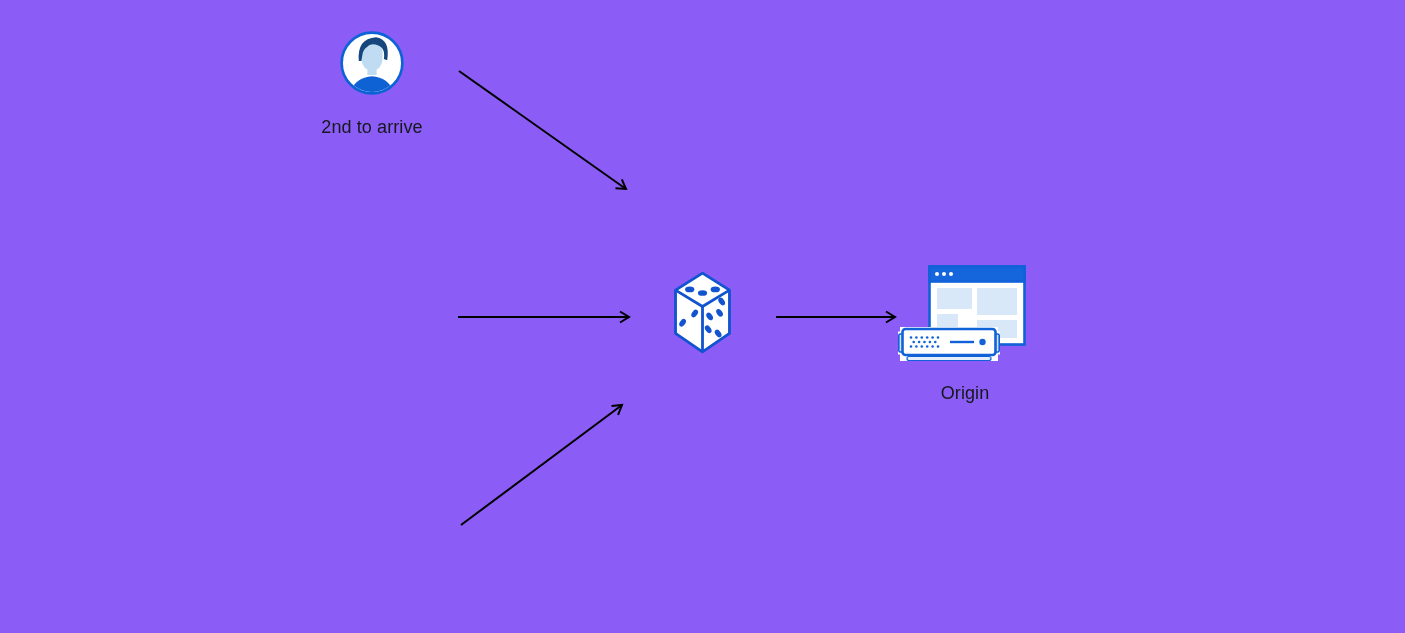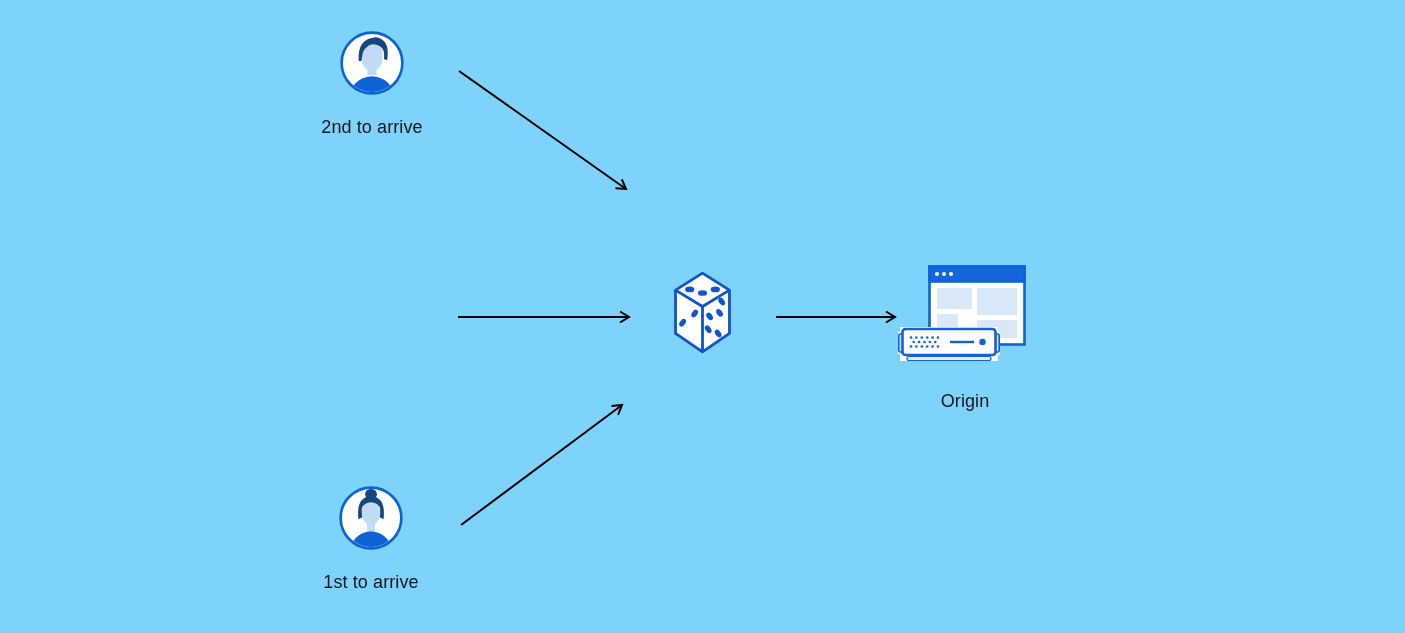--- a/index.html
+++ b/index.html
@@ -4,35 +4,35 @@
 <style>
   html, body {
     margin: 0;
     padding: 0;
     background: #ffffff;
   }
   .canvas {
     position: relative;
     width: 1405px;
     height: 633px;
-    background: #7dd3fc;
+    background: #8b5cf6;
     overflow: hidden;
     font-family: "Liberation Sans", sans-serif;
   }
   .arrows-layer {
     position: absolute;
     left: 0; top: 0;
     width: 1405px; height: 633px;
   }
   .node {
     position: absolute;
     text-align: center;
   }
   .node-label {
-    margin-top: 12px;
+    margin-top: 4px;
     font-size: 18px;
     line-height: 20px;
     color: #15181c;
     letter-spacing: 0.1px;
   }
   .user-node { width: 140px; }
   .user-node .avatar-wrap { display: block; height: 66px; }
   .user-node .node-label { margin-top: 21px; }
   .origin-node { width: 140px; height: 140px; }
   .origin-node .browser-wrap { position: absolute; left: 33px; top: 2px; }
@@ -70,41 +70,20 @@
           <path d="M50,70 Q22,72 15,100 L85,100 Q78,72 50,70 Z" fill="#0f62d3"></path>
           <path d="M34,34 Q34,18 50,18 Q66,18 66,34 L66,42 Q66,52 60,58 Q55,62 50,62 Q45,62 40,58 Q34,52 34,42 Z" fill="#bfdcf2"></path>
           <path d="M30,47 Q27,13 56,11 Q78,14 73,46 L68,44 Q71,25 55,22 Q47,20 42,26 Q36,30 35,40 L34,47 Z" fill="#15477c"></path>
         </g>
       </svg>
     </span>
     <div class="node-label">2nd to arrive</div>
   </div>
 
 
-  <div class="node user-node" style="left:301px; top:485px;">
-    <span class="avatar-wrap">
-      <svg viewBox="0 0 100 100" width="66" height="66">
-        <defs>
-            <clipPath id="av3c">
-              <circle cx="50" cy="50" r="44"></circle>
-            </clipPath>
-          </defs>
-        <circle cx="50" cy="50" r="46" fill="#ffffff" stroke="#0c63d6" stroke-width="4"></circle>
-        <g clip-path="url(#av3c)">
-          <ellipse cx="50" cy="14" rx="9" ry="8" fill="#15477c"></ellipse>
-          <path d="M31,52 Q27,18 50,17 Q73,18 69,52 L63,49 Q67,27 50,26 Q33,27 37,49 Z" fill="#15477c"></path>
-          <path d="M44,54 h12 v16 h-12 Z" fill="#bfdcf2"></path>
-          <path d="M50,70 Q24,72 17,100 L83,100 Q76,72 50,70 Z" fill="#0f62d3"></path>
-          <path d="M36,34 Q36,22 50,22 Q64,22 64,34 L64,42 Q64,53 57,58 Q52,61 50,61 Q48,61 43,58 Q36,53 36,42 Z" fill="#bfdcf2"></path>
-          <path d="M35,36 Q33,20 50,20 Q67,20 65,36 Q60,26 50,26 Q40,26 35,36 Z" fill="#15477c"></path>
-        </g>
-      </svg>
-    </span>
-    <div class="node-label">1st to arrive</div>
-  </div>
 
   <div class="node" style="left:667px; top:268px;">
     <span>
       <svg viewBox="0 0 100 125" width="71" height="89">
         <g stroke="#1254cf" stroke-width="4" stroke-linejoin="round" fill="#ffffff">
           <path d="M50,7 L88,31 L88,92 L50,118 L12,92 L12,31 Z"></path>
           <path d="M12,31 L50,54 L88,31" fill="none"></path>
           <path d="M50,54 L50,118" fill="none"></path>
         </g>
         <g fill="#1254cf">

